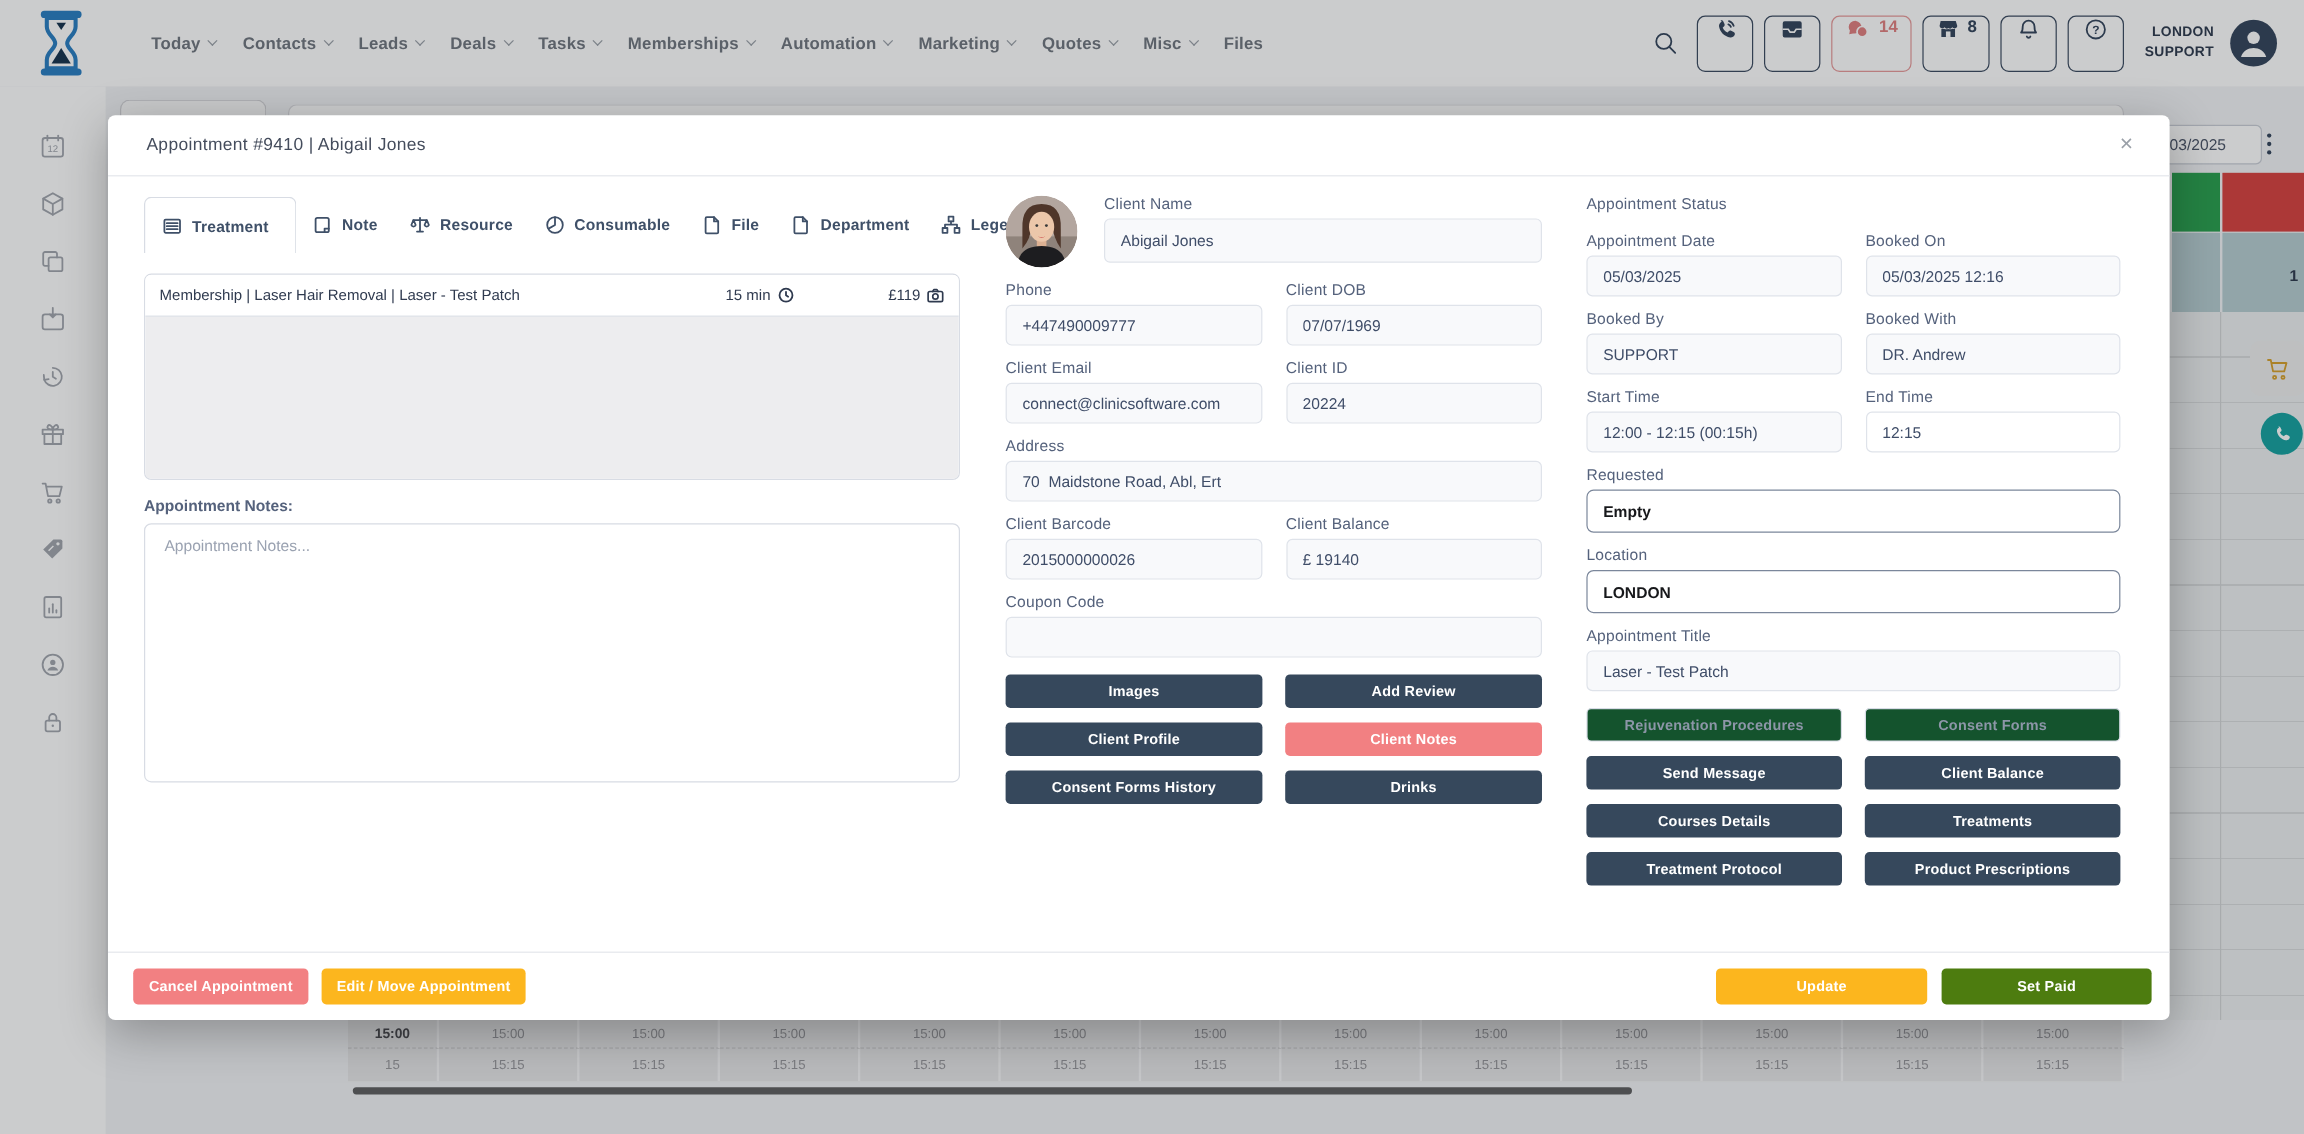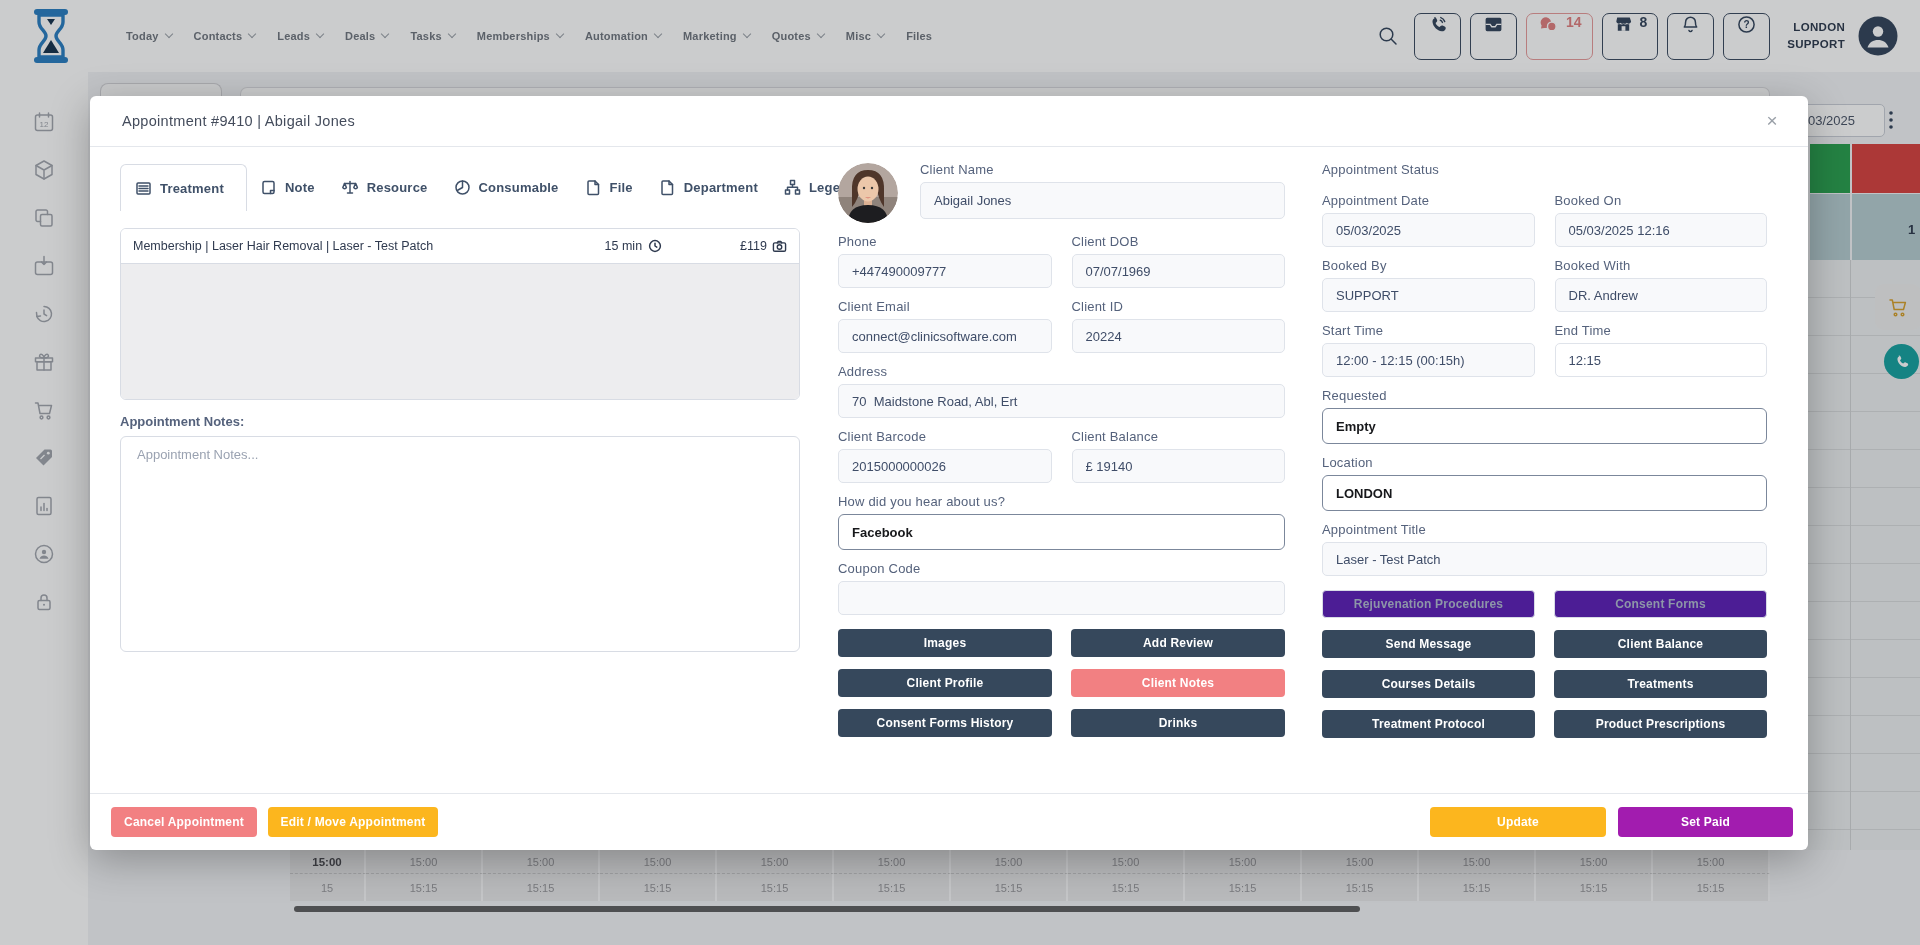--- a/index.html
+++ b/index.html
@@ -3,21 +3,21 @@
 <meta charset="utf-8">
 <style>
   * { margin:0; padding:0; box-sizing:border-box; }
   html,body { width:1920px; height:945px; overflow:hidden; }
   body { font-family:"Liberation Sans","DejaVu Sans",sans-serif; background:#f3f4f6; position:relative; }
 
   
   .navbar { position:absolute; left:0; top:0; width:1920px; height:72px; background:#fff; z-index:1; }
   .logo { position:absolute; left:28px; top:7px; width:46px; height:58px; }
   .nav-items { position:absolute; left:126px; top:0; height:72px; display:flex; align-items:center; gap:22px; }
-  .nav-item { display:flex; align-items:center; font-size:11px; color:#70767f; font-weight:600; letter-spacing:.2px; }
+  .nav-item { display:flex; align-items:center; font-size:14px; color:#70767f; font-weight:600; letter-spacing:.2px; }
   .chev { width:6px; height:6px; border-right:1.6px solid #9aa0a8; border-bottom:1.6px solid #9aa0a8; transform:rotate(45deg); margin-left:7px; margin-top:-4px; }
   .nav-right { position:absolute; right:22px; top:0; height:72px; display:flex; align-items:center; gap:9px; }
   .icon-box { width:47px; height:47px; border:1.5px solid #3c4b60; border-radius:7px; display:flex; align-items:flex-start; justify-content:center; color:#34455c; }
   .icon-box.badge { width:auto; padding:0 10px; gap:6px; }
   .icon-box.alert { border-color:#e79a9a; color:#e07f7f; }
   .badge-num { font-size:14px; font-weight:700; color:#34455c; }
   .icon-box.alert .badge-num { color:#e07f7f; }
   .search-wrap { color:#34455c; margin-right:6px; display:flex; }
   .user-name { text-align:right; font-size:11.5px; font-weight:700; color:#2e3a4e; line-height:1.5; margin:0 4px 0 8px; letter-spacing:.3px; }
   .avatar-top { width:40px; height:40px; }
@@ -97,29 +97,29 @@
   .fld.full { width:100%; }
 
   .client-head { display:flex; }
   .avatar-photo { width:60px; height:60px; border-radius:50%; overflow:hidden; flex:none; margin-top:1px; }
   .head-field { margin-left:22px; flex:1; }
 
   
   .btn-grid { display:grid; grid-template-columns:1fr 1fr; column-gap:19px; row-gap:12px; margin-top:14px; }
   .abtn { height:28px; border:none; border-radius:4px; font-family:inherit; font-size:12px; font-weight:700; letter-spacing:.2px; cursor:pointer; color:#fff; background:#36485c; }
   .abtn.salmon { background:#f28082; }
-  .abtn.outline { background:#4c1d95; border:1px solid #d8dce6; color:#8d96a8; font-weight:600; }
+  .abtn.outline { background:#14532d; border:1px solid #d8dce6; color:#8d96a8; font-weight:600; }
 
   
   .m-footer { position:absolute; left:0; bottom:0; width:100%; height:57px; border-top:1px solid #e4e7ec; }
   .fbtn { position:absolute; top:13px; height:30px; border:none; border-radius:4px; font-family:inherit; font-size:12px; font-weight:700; color:#fff; letter-spacing:.2px; cursor:pointer; }
   .fbtn.cancel { left:21px; width:146px; background:#f28082; }
   .fbtn.edit { left:178px; width:170px; background:#fcb61e; }
   .fbtn.update { left:1340px; width:176px; background:#fcb61e; }
-  .fbtn.setpaid { left:1528px; width:175px; background:#a21caf; }
+  .fbtn.setpaid { left:1528px; width:175px; background:#4d7c0f; }
 
   svg { display:block; }
   .svgic { fill:none; stroke:currentColor; stroke-width:1.5; stroke-linecap:round; stroke-linejoin:round; }
 </style>
 </head>
 <body>
 
 <div class="navbar">
   <div class="logo">
     <svg width="46" height="58" viewBox="0 0 46 58">
@@ -565,26 +565,20 @@
       <div class="fld">
         <span class="flabel">Client Barcode</span>
         <input class="finput" readonly="" value="2015000000026" style="">
       </div>
       <div class="fld">
         <span class="flabel">Client Balance</span>
         <input class="finput" readonly="" value="£ 19140" style="">
       </div>
     </div>
 
-    <div class="frow">
-      <div class="fld full">
-        <span class="flabel">How did you hear about us?</span>
-        <input class="finput strong" readonly="" value="Facebook" style="">
-      </div>
-    </div>
 
     <div class="frow">
       <div class="fld full">
         <span class="flabel">Coupon Code</span>
         <input class="finput" value="" style="">
       </div>
     </div>
 
     <div class="btn-grid">
       <button class="abtn">Images</button>

